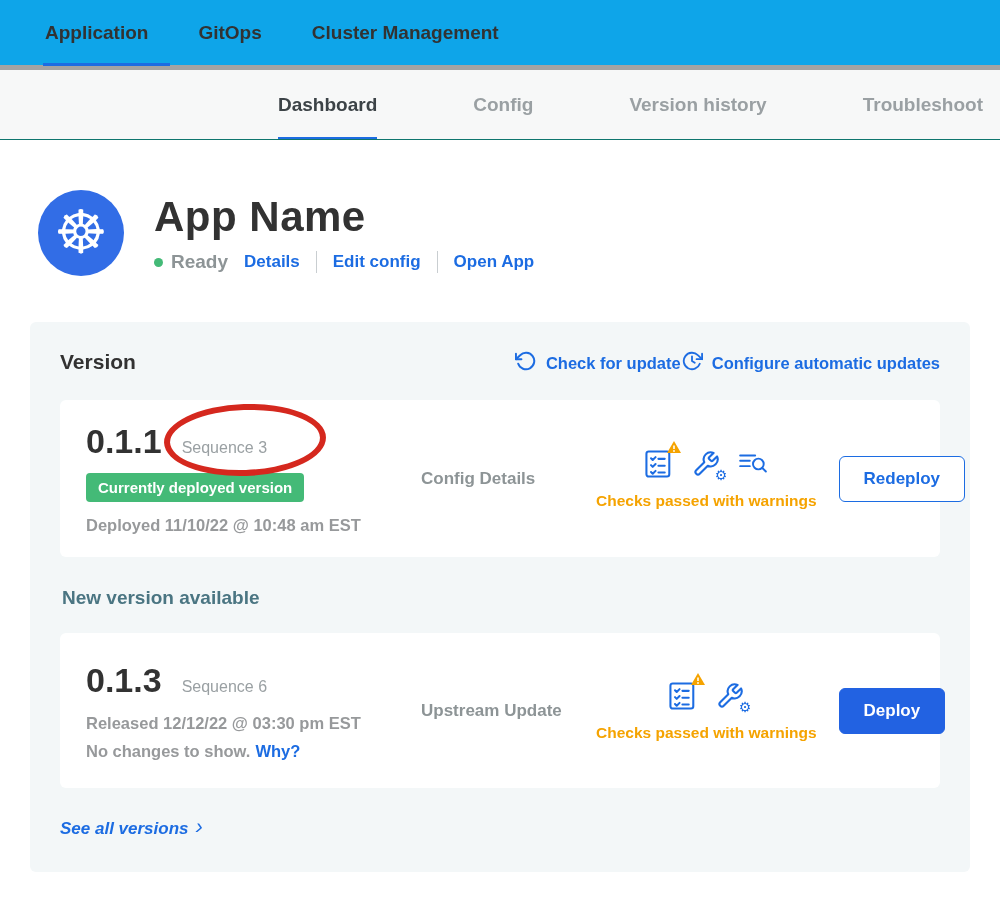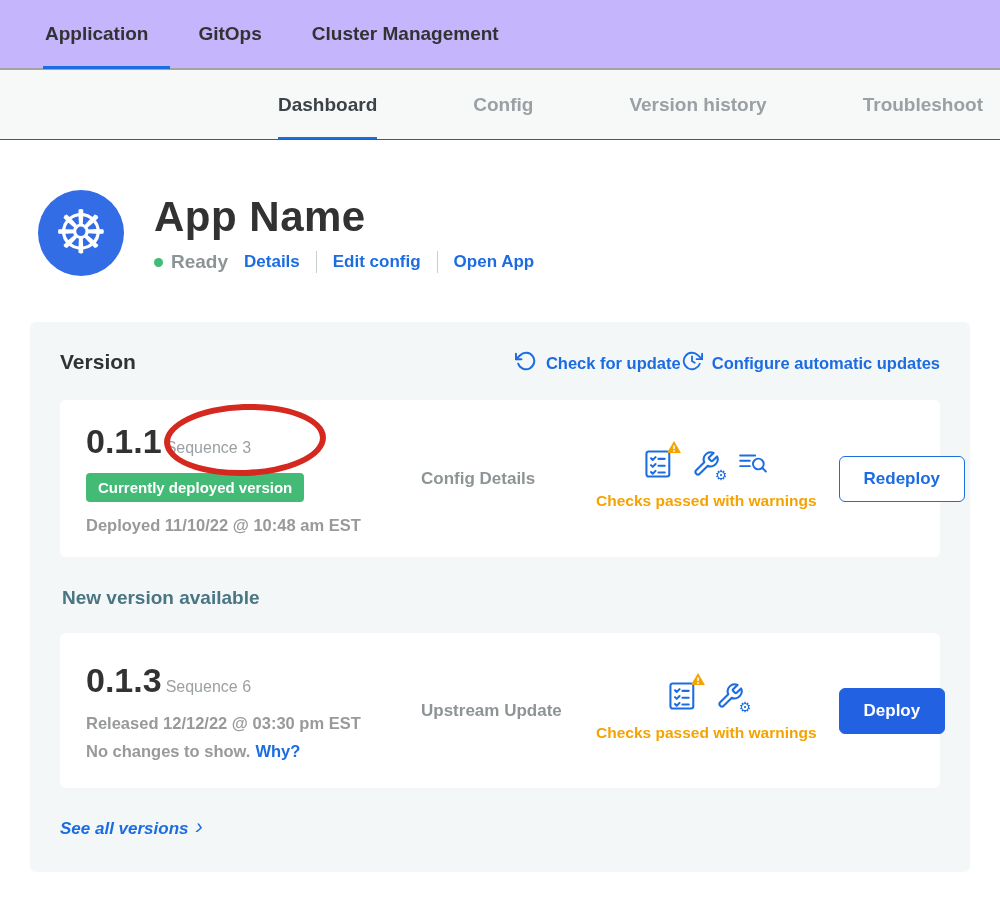--- a/index.html
+++ b/index.html
@@ -11,22 +11,22 @@
     position: relative;
   }
   a { text-decoration: none; cursor: pointer; }
 
   
   .top-nav {
     height: 70px;
     display: flex;
     align-items: stretch;
     padding-left: 45px;
-    border-bottom: 2px solid #a3a3a3;
-    background: #c4b5fd;
+    border-bottom: 5px solid #a3a3a3;
+    background: #0ea5e9;
   }
   .top-tab {
     position: relative;
     display: flex;
     align-items: center;
     font-size: 19px;
     font-weight: 700;
     color: #323232;
     margin-right: 50px;
     white-space: nowrap;
@@ -155,21 +155,21 @@
   .vc-left {
     flex: 0 0 335px;
     display: flex;
     flex-direction: column;
     align-items: flex-start;
   }
   .v-row {
     position: relative;
     display: flex;
     align-items: baseline;
-    gap: 4px;
+    gap: 20px;
   }
   .v-num { font-size: 34px; font-weight: 800; color: #323232; }
   .v-seq { font-size: 16px; color: #9aa0a3; }
   .annotation-ellipse {
     position: absolute;
     left: 78px; top: -18px;
     width: 162px; height: 72px;
     border: 6px solid #d5281e;
     border-radius: 50%;
     transform: rotate(-2deg);

